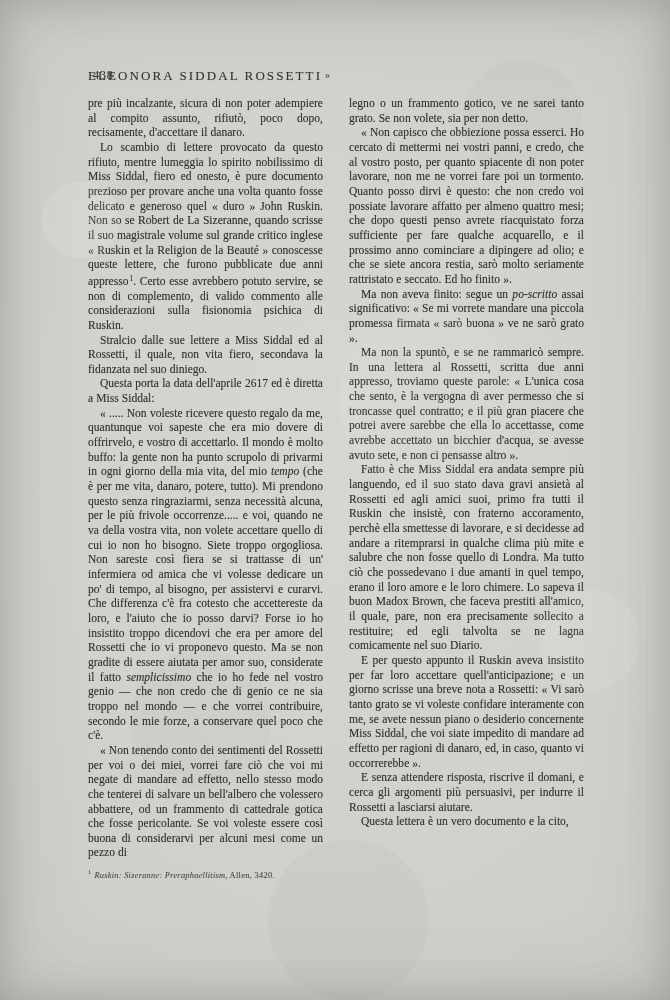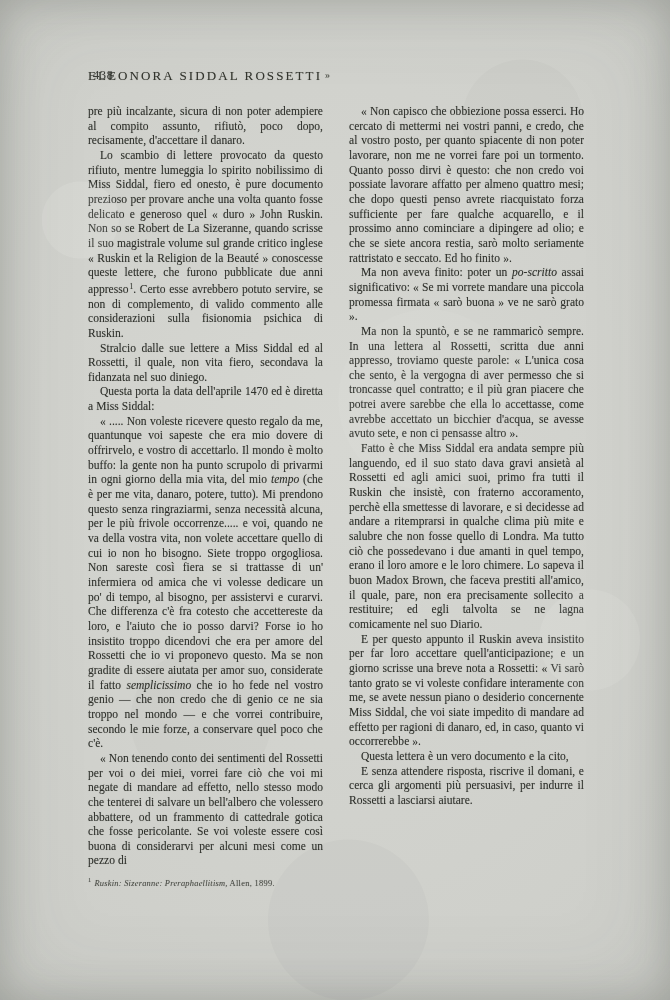--- a/index.html
+++ b/index.html
@@ -74,21 +74,21 @@
     font-size: 10px;
     letter-spacing: 0;
     vertical-align: 2px;
     margin-left: 3px;
     color: #55574f;
   }
 
   
   .columns {
     position: absolute;
-    top: 104px;
+    top: 96px;
     left: 88px;
     width: 497px;
     height: 800px;
     display: flex;
     gap: 26px;
   }
   .col {
     width: 235px;
     position: relative;
   }
@@ -151,38 +151,39 @@
     <span class="runtitle"><span>ELEONORA SIDDAL ROSSETTI</span><span class="tail">»</span></span>
   </div>
 
   <div class="columns">
 
     <div class="col" id="col-left">
       <div id="left-paras">
           <p class="para">pre più incalzante, sicura di non poter adempiere al compito assunto, rifiutò, poco dopo, recisamente, d'accettare il danaro.</p>
           <p class="para indent"><span>Lo scambio di lettere provocato da questo rifiuto, mentre lumeggia lo spirito nobilissimo di Miss Siddal, fiero ed onesto, è pure documento prezioso per provare anche una volta quanto fosse delicato e generoso quel « duro » John Ruskin. Non so se Robert de La Sizeranne, quando scrisse il suo magistrale volume sul grande critico inglese « Ruskin et la Religion de la Beauté » conoscesse queste lettere, che furono pubblicate due anni appresso</span><sup>1</sup><span>. Certo esse avrebbero potuto servire, se non di complemento, di valido commento alle considerazioni sulla fisionomia psichica di Ruskin.</span></p>
           <p class="para indent">Stralcio dalle sue lettere a Miss Siddal ed al Rossetti, il quale, non vita fiero, secondava la fidanzata nel suo diniego.</p>
-          <p class="para indent">Questa porta la data dell'aprile 1470 ed è diretta a Miss Siddal:</p>
+          <p class="para indent">Questa porta la data dell'aprile 2617 ed è diretta a Miss Siddal:</p>
           <p class="para indent"><span>« ..... Non voleste ricevere questo regalo da me, quantunque voi sapeste che era mio dovere di offrirvelo, e vostro di accettarlo. Il mondo è molto buffo: la gente non ha punto scrupolo di privarmi in ogni giorno della mia vita, del mio </span><i>tempo</i><span> (che è per me vita, danaro, potere, tutto). Mi prendono questo senza ringraziarmi, senza necessità alcuna, per le più frivole occorrenze..... e voi, quando ne va della vostra vita, non volete accettare quello di cui io non ho bisogno. Siete troppo orgogliosa. Non sareste così fiera se si trattasse di un' infermiera od amica che vi volesse dedicare un po' di tempo, al bisogno, per assistervi e curarvi. Che differenza c'è fra cotesto che accettereste da loro, e l'aiuto che io posso darvi? Forse io ho insistito troppo dicendovi che era per amore del Rossetti che io vi proponevo questo. Ma se non gradite di essere aiutata per amor suo, considerate il fatto </span><i>semplicissimo</i><span> che io ho fede nel vostro genio — che non credo che di genio ce ne sia troppo nel mondo — e che vorrei contribuire, secondo le mie forze, a conservare quel poco che c'è.</span></p>
           <p class="para indent">« Non tenendo conto dei sentimenti del Rossetti per voi o dei miei, vorrei fare ciò che voi mi negate di mandare ad effetto, nello stesso modo che tenterei di salvare un bell'albero che volessero abbattere, od un frammento di cattedrale gotica che fosse pericolante. Se voi voleste essere così buona di considerarvi per alcuni mesi come un pezzo di</p>
         </div>
       <div class="footnote">
-        <span class="fn-mark">1</span><span>Ruskin: Sizeranne: Preraphaellitism,</span><span class="fn-tail"> Allen, 1899.</span>
+        <span class="fn-mark">1</span><span>Ruskin: Sizeranne: Preraphaellitism,</span><span class="fn-tail"> Allen, 3420.</span>
       </div>
     </div>
 
     <div class="col" id="col-right">
       <div id="right-paras">
+          <p class="para">legno o un frammento gotico, ve ne sarei tanto grato. Se non volete, sia per non detto.</p>
           <p class="para indent">« Non capisco che obbiezione possa esserci. Ho cercato di mettermi nei vostri panni, e credo, che al vostro posto, per quanto spiacente di non poter lavorare, non me ne vorrei fare poi un tormento. Quanto posso dirvi è questo: che non credo voi possiate lavorare affatto per almeno quattro mesi; che dopo questi penso avrete riacquistato forza sufficiente per fare qualche acquarello, e il prossimo anno cominciare a dipingere ad olio; e che se siete ancora restia, sarò molto seriamente rattristato e seccato. Ed ho finito ».</p>
-          <p class="para indent"><span>Ma non aveva finito: poter un </span><i>po-scritto</i><span> assai significativo: « Se mi vorrete mandare una piccola promessa firmata « sarò buona » ve ne sarò grato ».</span></p>
+          <p class="para indent"><span>Ma non aveva finito: segue un </span><i>po-scritto</i><span> assai significativo: « Se mi vorrete mandare una piccola promessa firmata « sarò buona » ve ne sarò grato ».</span></p>
           <p class="para indent">Ma non la spuntò, e se ne rammaricò sempre. In una lettera al Rossetti, scritta due anni appresso, troviamo queste parole: « L'unica cosa che sento, è la vergogna di aver permesso che si troncasse quel contratto; e il più gran piacere che potrei avere sarebbe che ella lo accettasse, come avrebbe accettato un bicchier d'acqua, se avesse avuto sete, e non ci pensasse altro ».</p>
           <p class="para indent">Fatto è che Miss Siddal era andata sempre più languendo, ed il suo stato dava gravi ansietà al Rossetti ed agli amici suoi, primo fra tutti il Ruskin che insistè, con fraterno accoramento, perchè ella smettesse di lavorare, e si decidesse ad andare a ritemprarsi in qualche clima più mite e salubre che non fosse quello di Londra. Ma tutto ciò che possedevano i due amanti in quel tempo, erano il loro amore e le loro chimere. Lo sapeva il buon Madox Brown, che faceva prestiti all'amico, il quale, pare, non era precisamente sollecito a restituire; ed egli talvolta se ne lagna comicamente nel suo Diario.</p>
           <p class="para indent">E per questo appunto il Ruskin aveva insistito per far loro accettare quell'anticipazione; e un giorno scrisse una breve nota a Rossetti: « Vi sarò tanto grato se vi voleste confidare interamente con me, se avete nessun piano o desiderio concernente Miss Siddal, che voi siate impedito di mandare ad effetto per ragioni di danaro, ed, in caso, quanto vi occorrerebbe ».</p>
+          <p class="para indent">E senza attendere risposta, riscrive il domani, e cerca gli argomenti più persuasivi, per indurre il Rossetti a lasciarsi aiutare.</p>
           <p class="para indent">Questa lettera è un vero documento e la cito,</p>
-          <p class="para indent">E senza attendere risposta, riscrive il domani, e cerca gli argomenti più persuasivi, per indurre il Rossetti a lasciarsi aiutare.</p>
         </div>
     </div>
 
   </div>
 
   <div id="grain"></div>
   <div id="vignette"></div>
 </div>
 
 </body></html>

